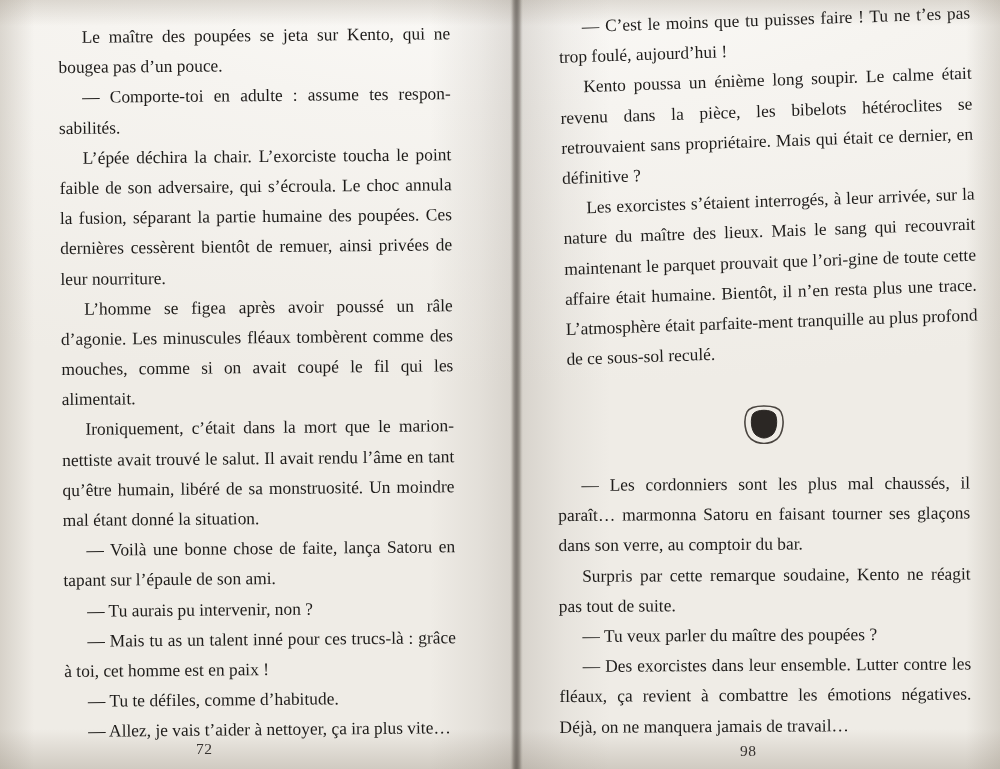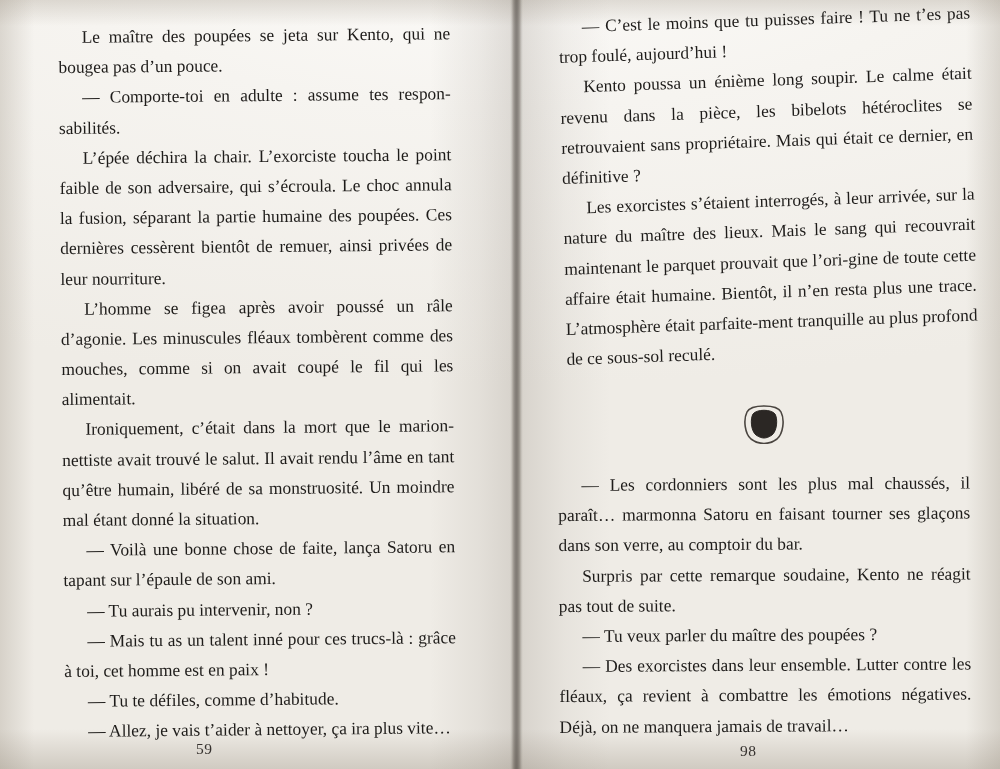--- a/index.html
+++ b/index.html
@@ -179,16 +179,16 @@
     </div>
 
     <div class="body-text after-orn">
       <p class="para">— Les cordonniers sont les plus mal chaussés, il paraît… marmonna Satoru en faisant tourner ses glaçons dans son verre, au comptoir du bar.</p>
       <p class="para">Surpris par cette remarque soudaine, Kento ne réagit pas tout de suite.</p>
       <p class="para">— Tu veux parler du maître des poupées ?</p>
       <p class="para">— Des exorcistes dans leur ensemble. Lutter contre les fléaux, ça revient à combattre les émotions négatives. Déjà, on ne manquera jamais de travail…</p>
     </div>
   </div>
 
-  <div class="folio folio-left">59</div>
+  <div class="folio folio-left">72</div>
   <div class="folio folio-right">98</div>
 
 </div>
 
 </body></html>

